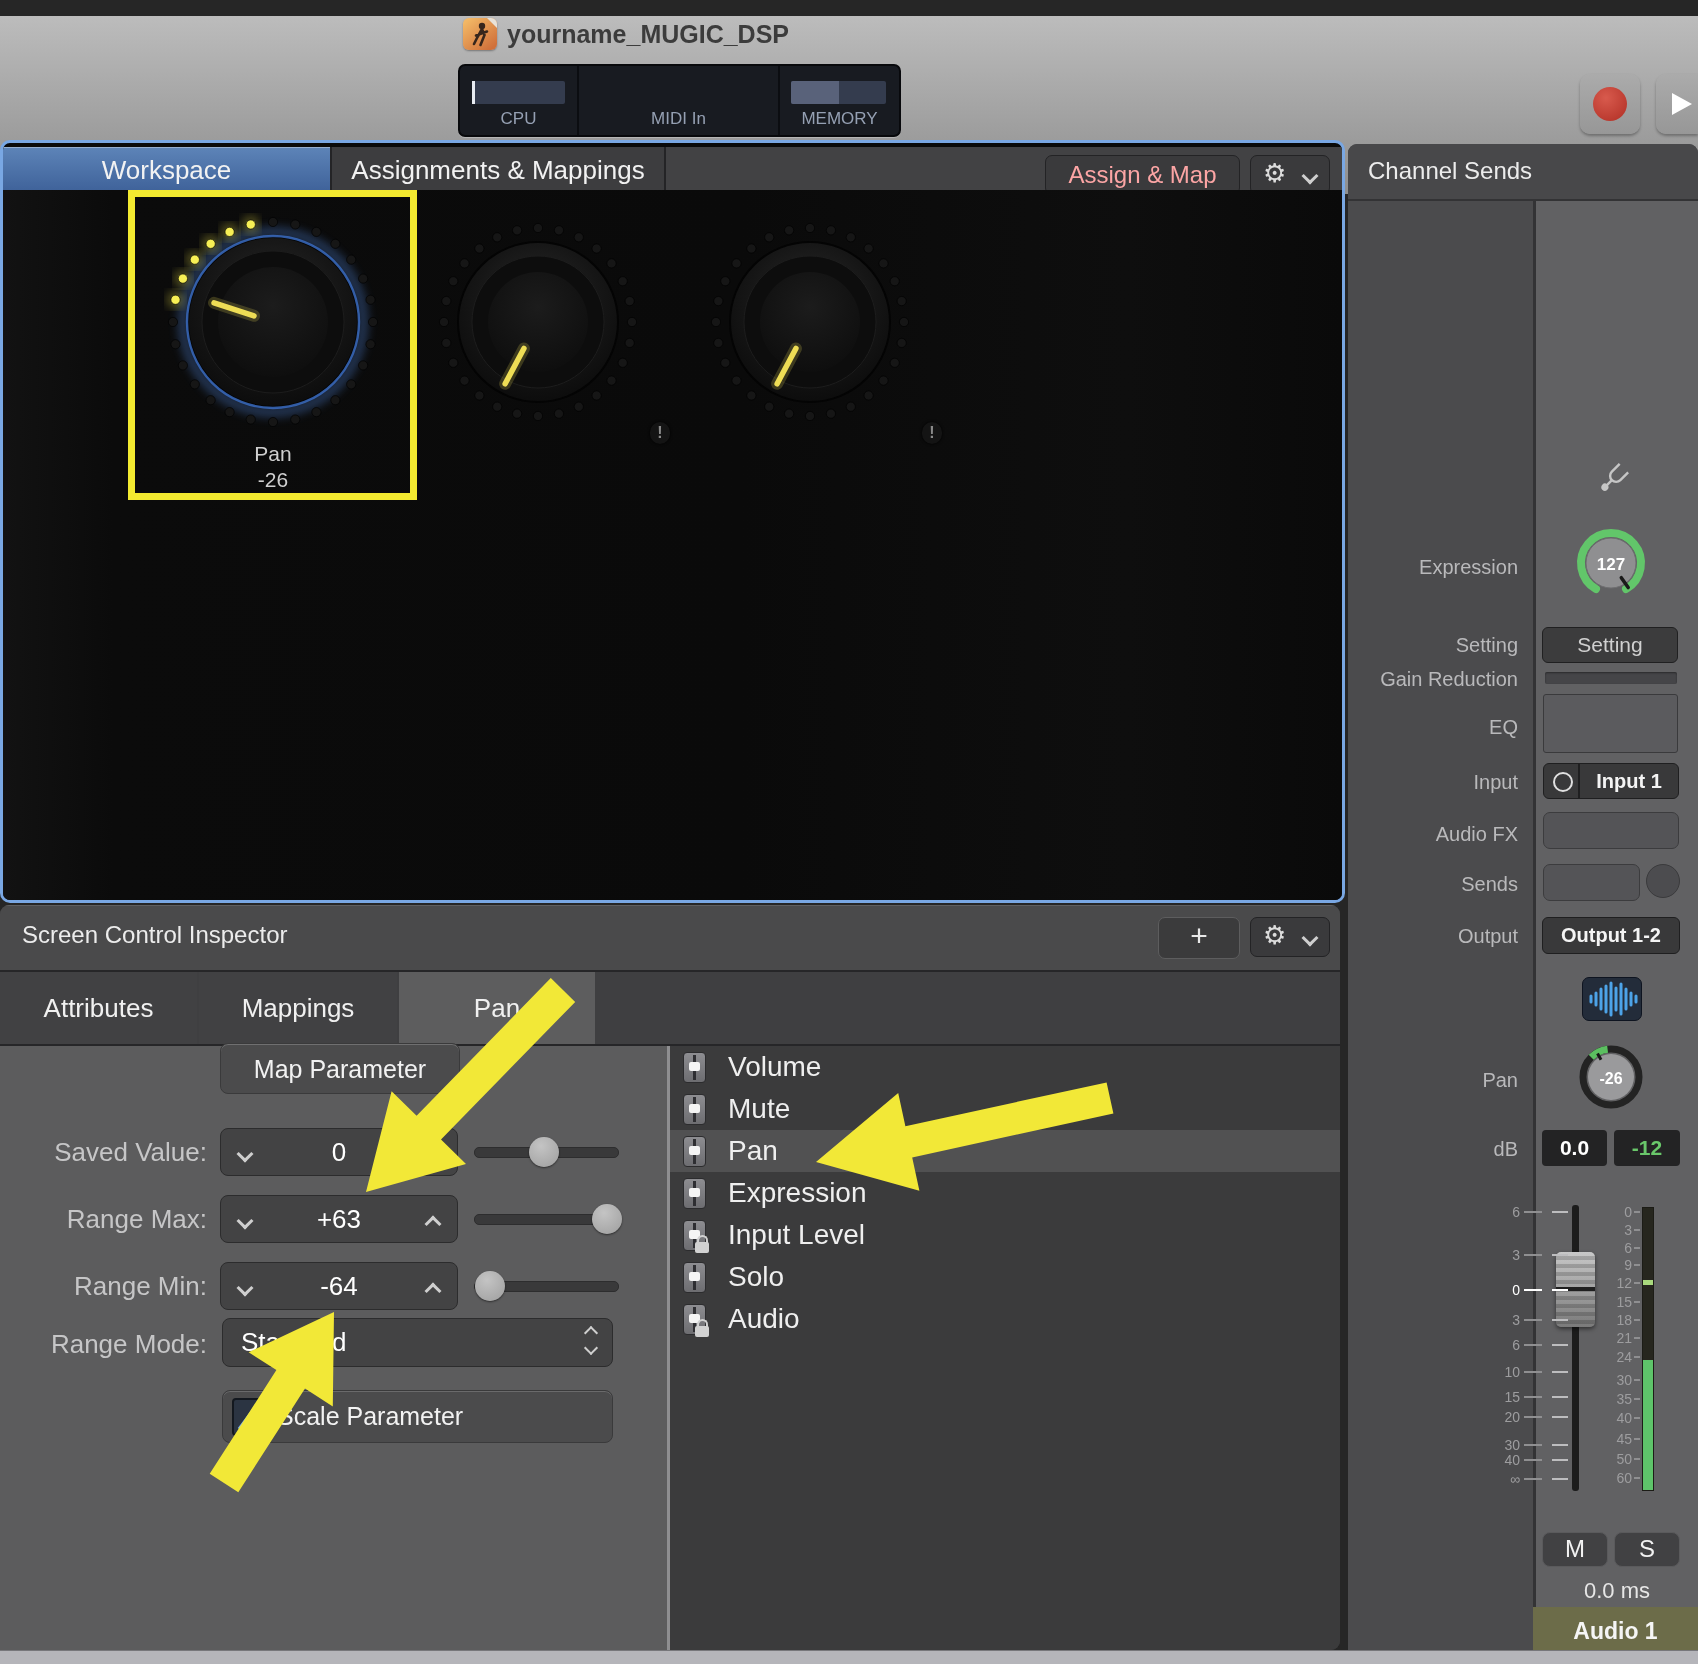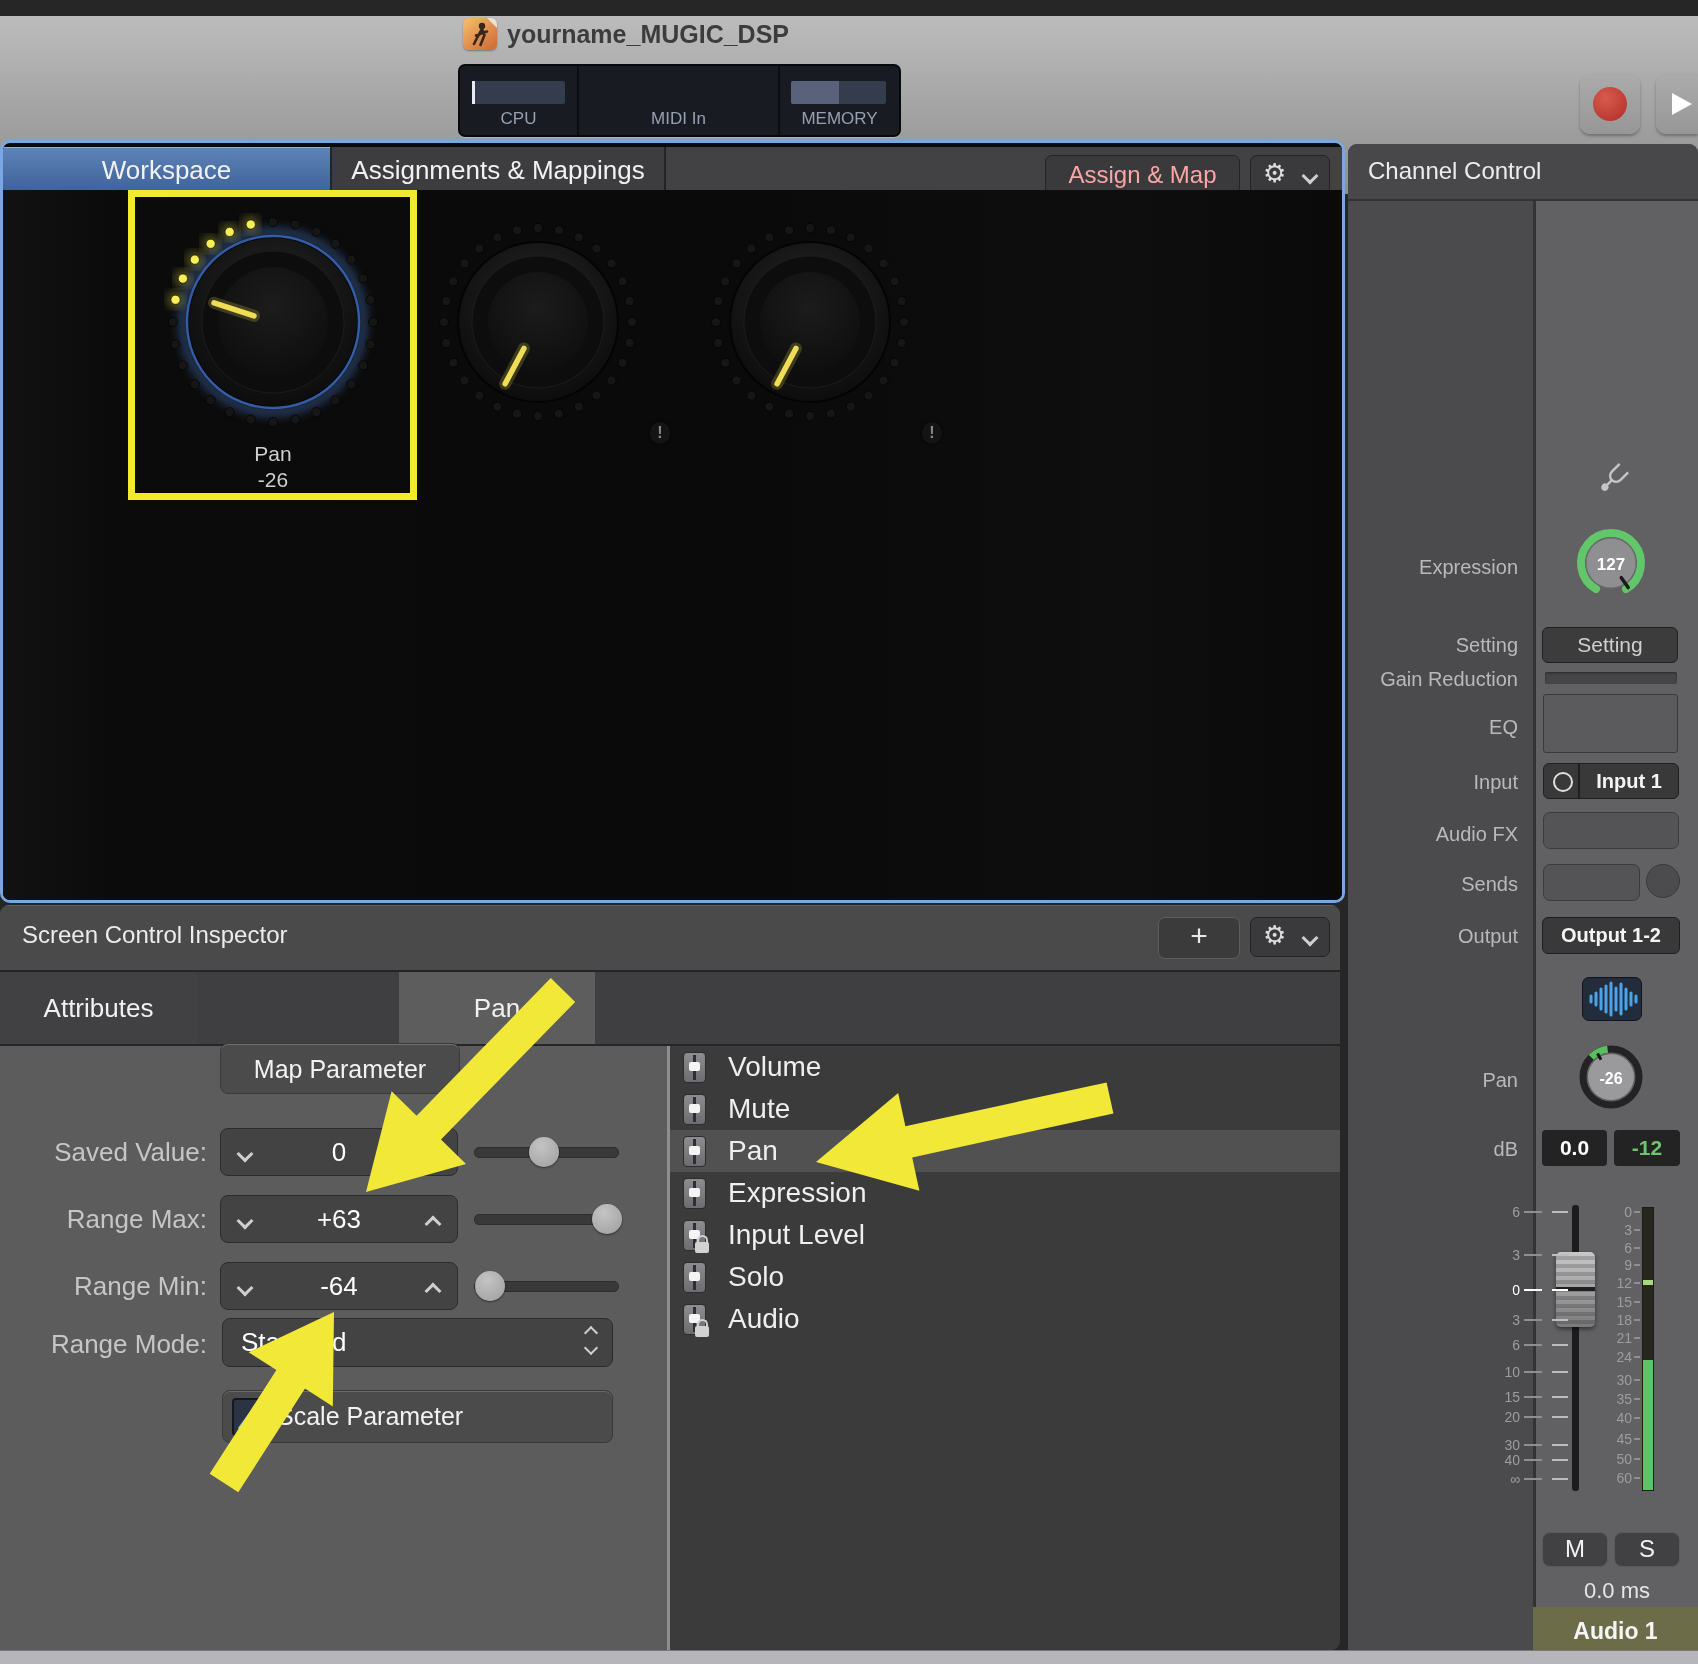--- a/index.html
+++ b/index.html
@@ -368,20 +368,21 @@
   <div class="insp-header">
     <div class="insp-title">Screen Control Inspector</div>
     <div class="insp-plus">+</div>
     <div class="gear-btn insp-gear">
       <span class="gear-glyph">⚙</span>
       <span class="chv chv-down gear-chv"></span>
     </div>
   </div>
   <div class="insp-tabs">
     <div class="insp-tab" style="left:0;width:197px;">Attributes</div>
+    <div class="insp-tab" style="left:199px;width:198px;">Mappings</div>
     <div class="insp-tab sel" style="left:399px;width:196px;">Pan</div>
   </div>
 
   <div class="insp-left"></div>
   <div class="insp-divider"></div>
   <div class="insp-list" id="param-list">
         <div class="param-row">
           <span class="fader-ico">
             <span class="slot"></span>
             <span class="hnd"></span>
@@ -480,21 +481,21 @@
       <svg width="28" height="34" viewBox="0 0 28 34">
             <line x1="5" y1="29" x2="23" y2="5" stroke="#7fb2e8" stroke-width="3"></line>
           </svg>
     </div>
     <div class="lbl">Scale Parameter</div>
   </div>
 </div>
 
 <div class="ch-panel">
   <div class="ch-header">
-    <div class="ch-title">Channel Control</div>
+    <div class="ch-title">Channel Sends</div>
   </div>
   <div class="ch-leftcol"></div>
   <div class="ch-rightcol"></div>
   <div class="ch-coldiv"></div>
 
   <div class="abs" style="left:248px;top:316px;">
     <svg width="36" height="36" viewBox="0 0 36 36">
       <g transform="rotate(45 18 18)" stroke="#c6c6c6" stroke-width="2.4" fill="none">
         <path d="M12 4 L12 15 A6 6 0 0 0 24 15 L24 4"></path>
         <line x1="18" y1="21" x2="18" y2="29"></line>

